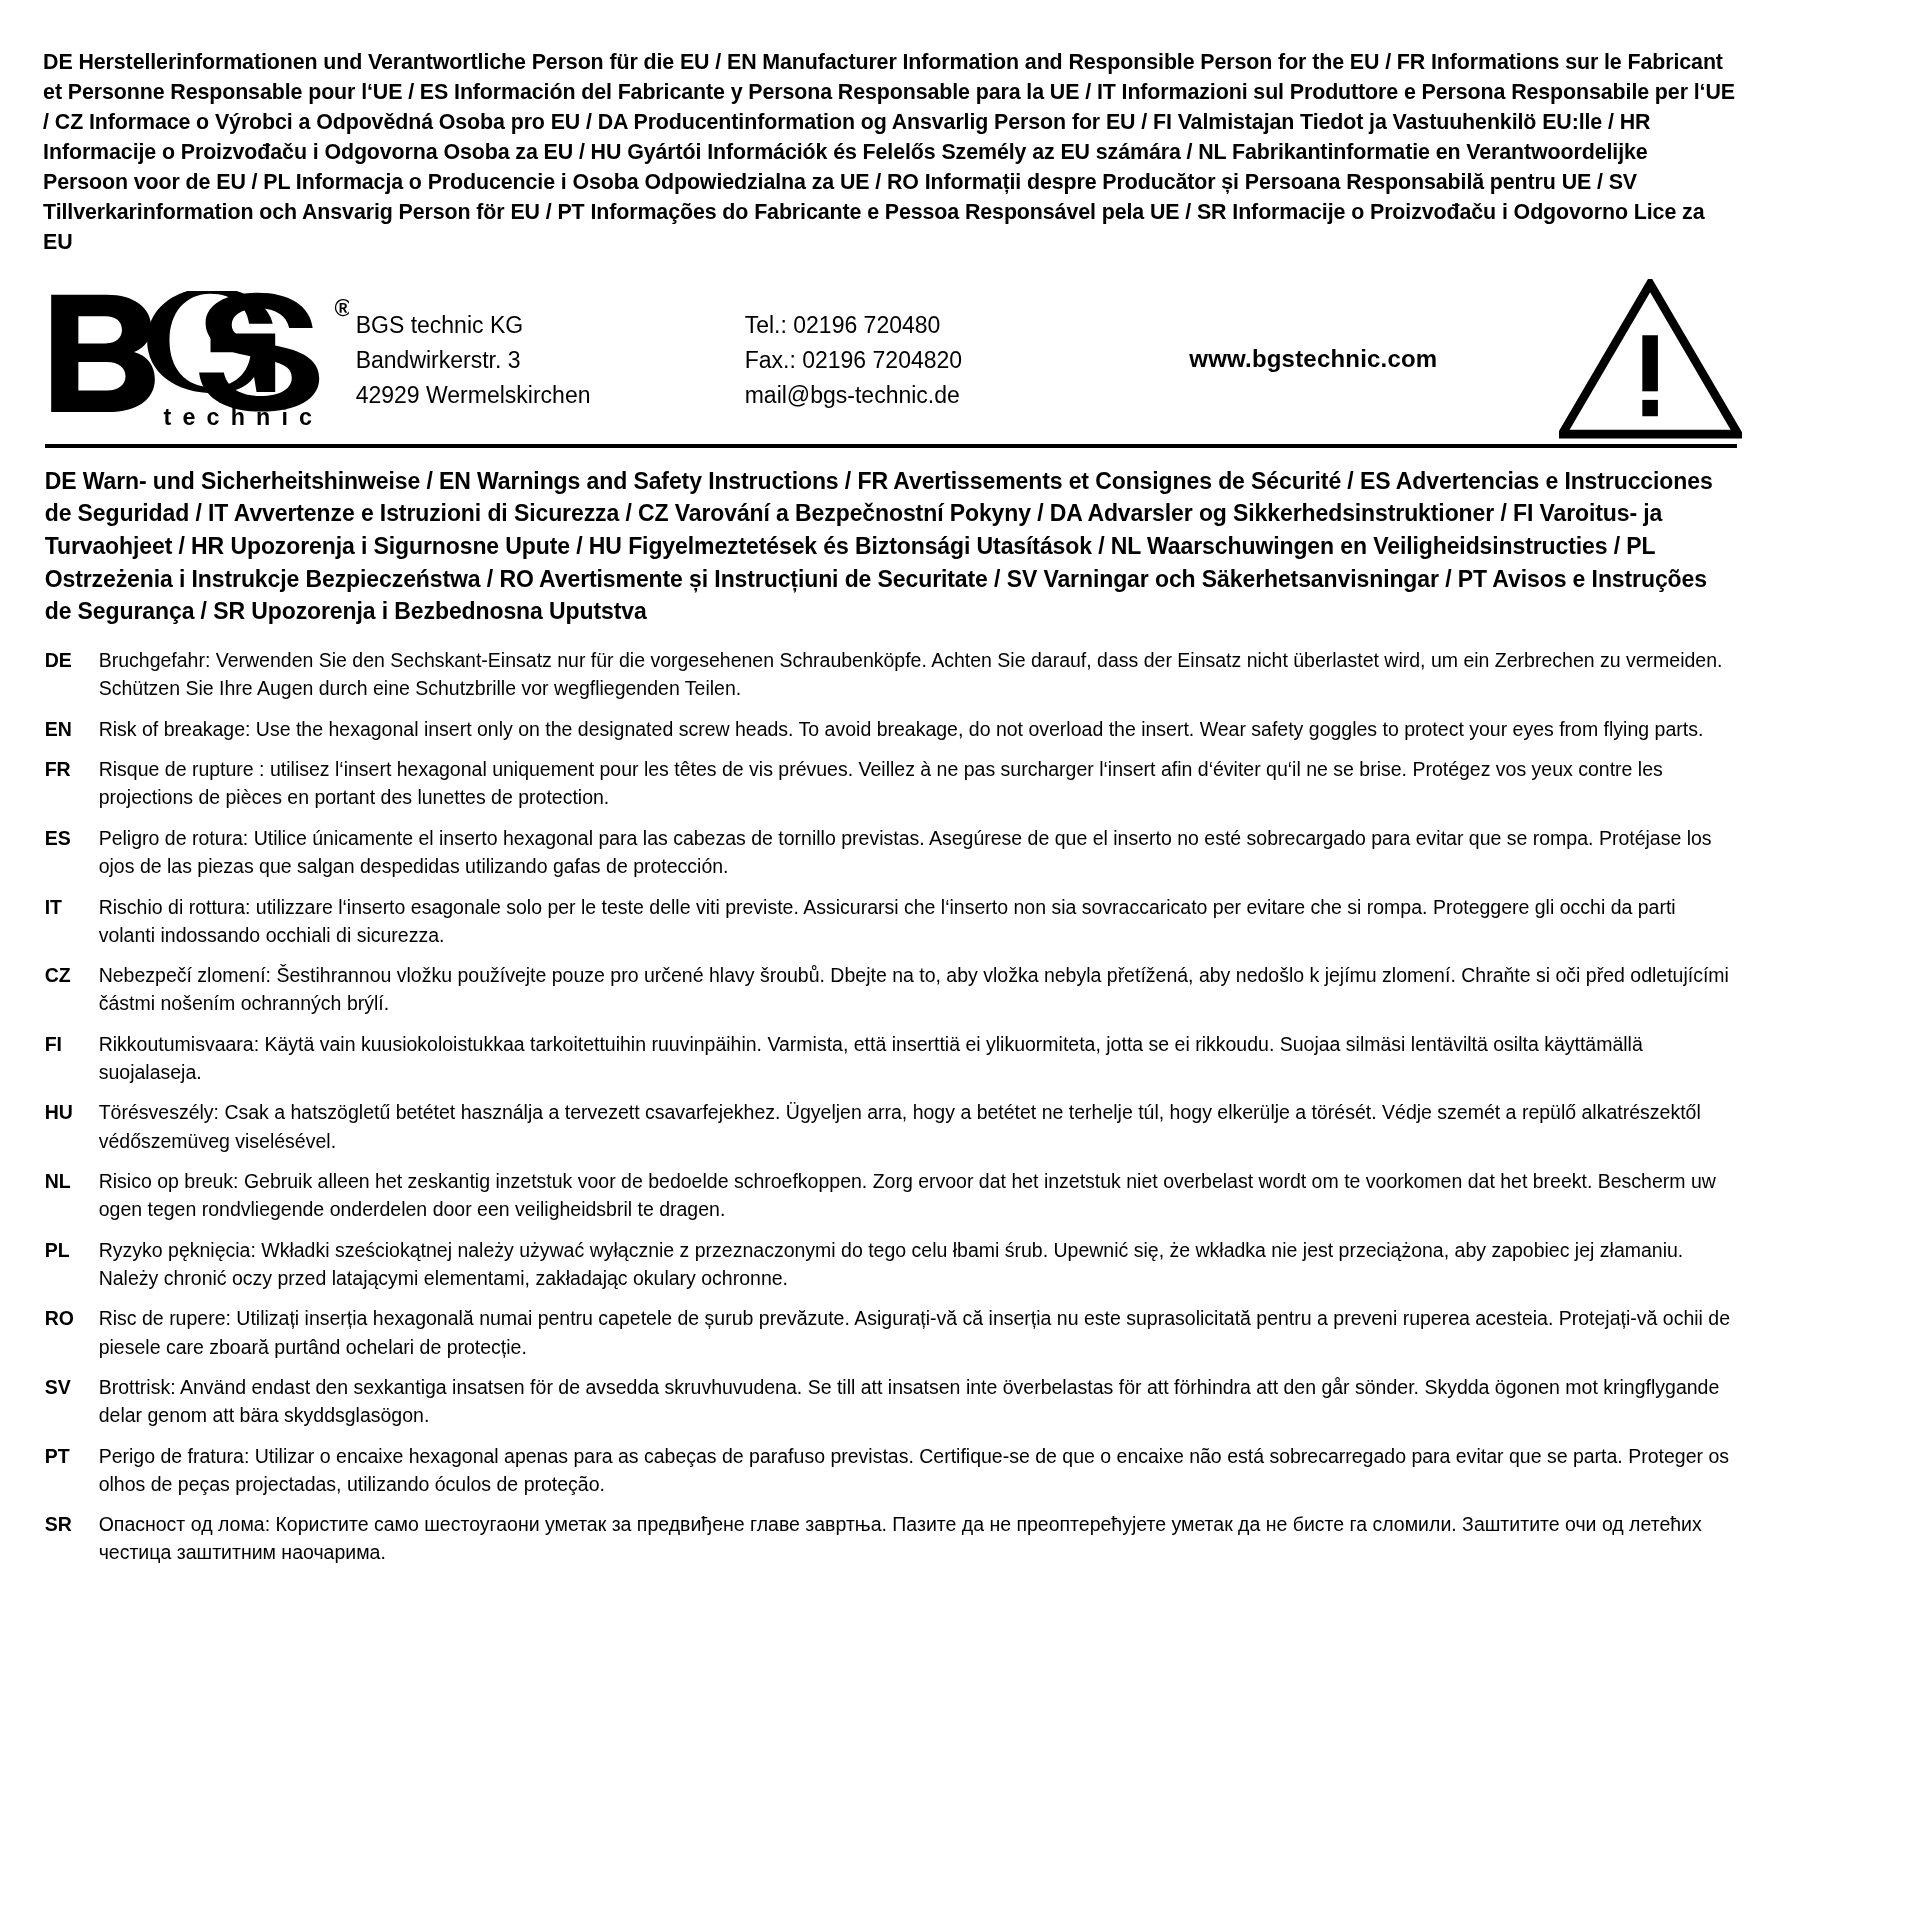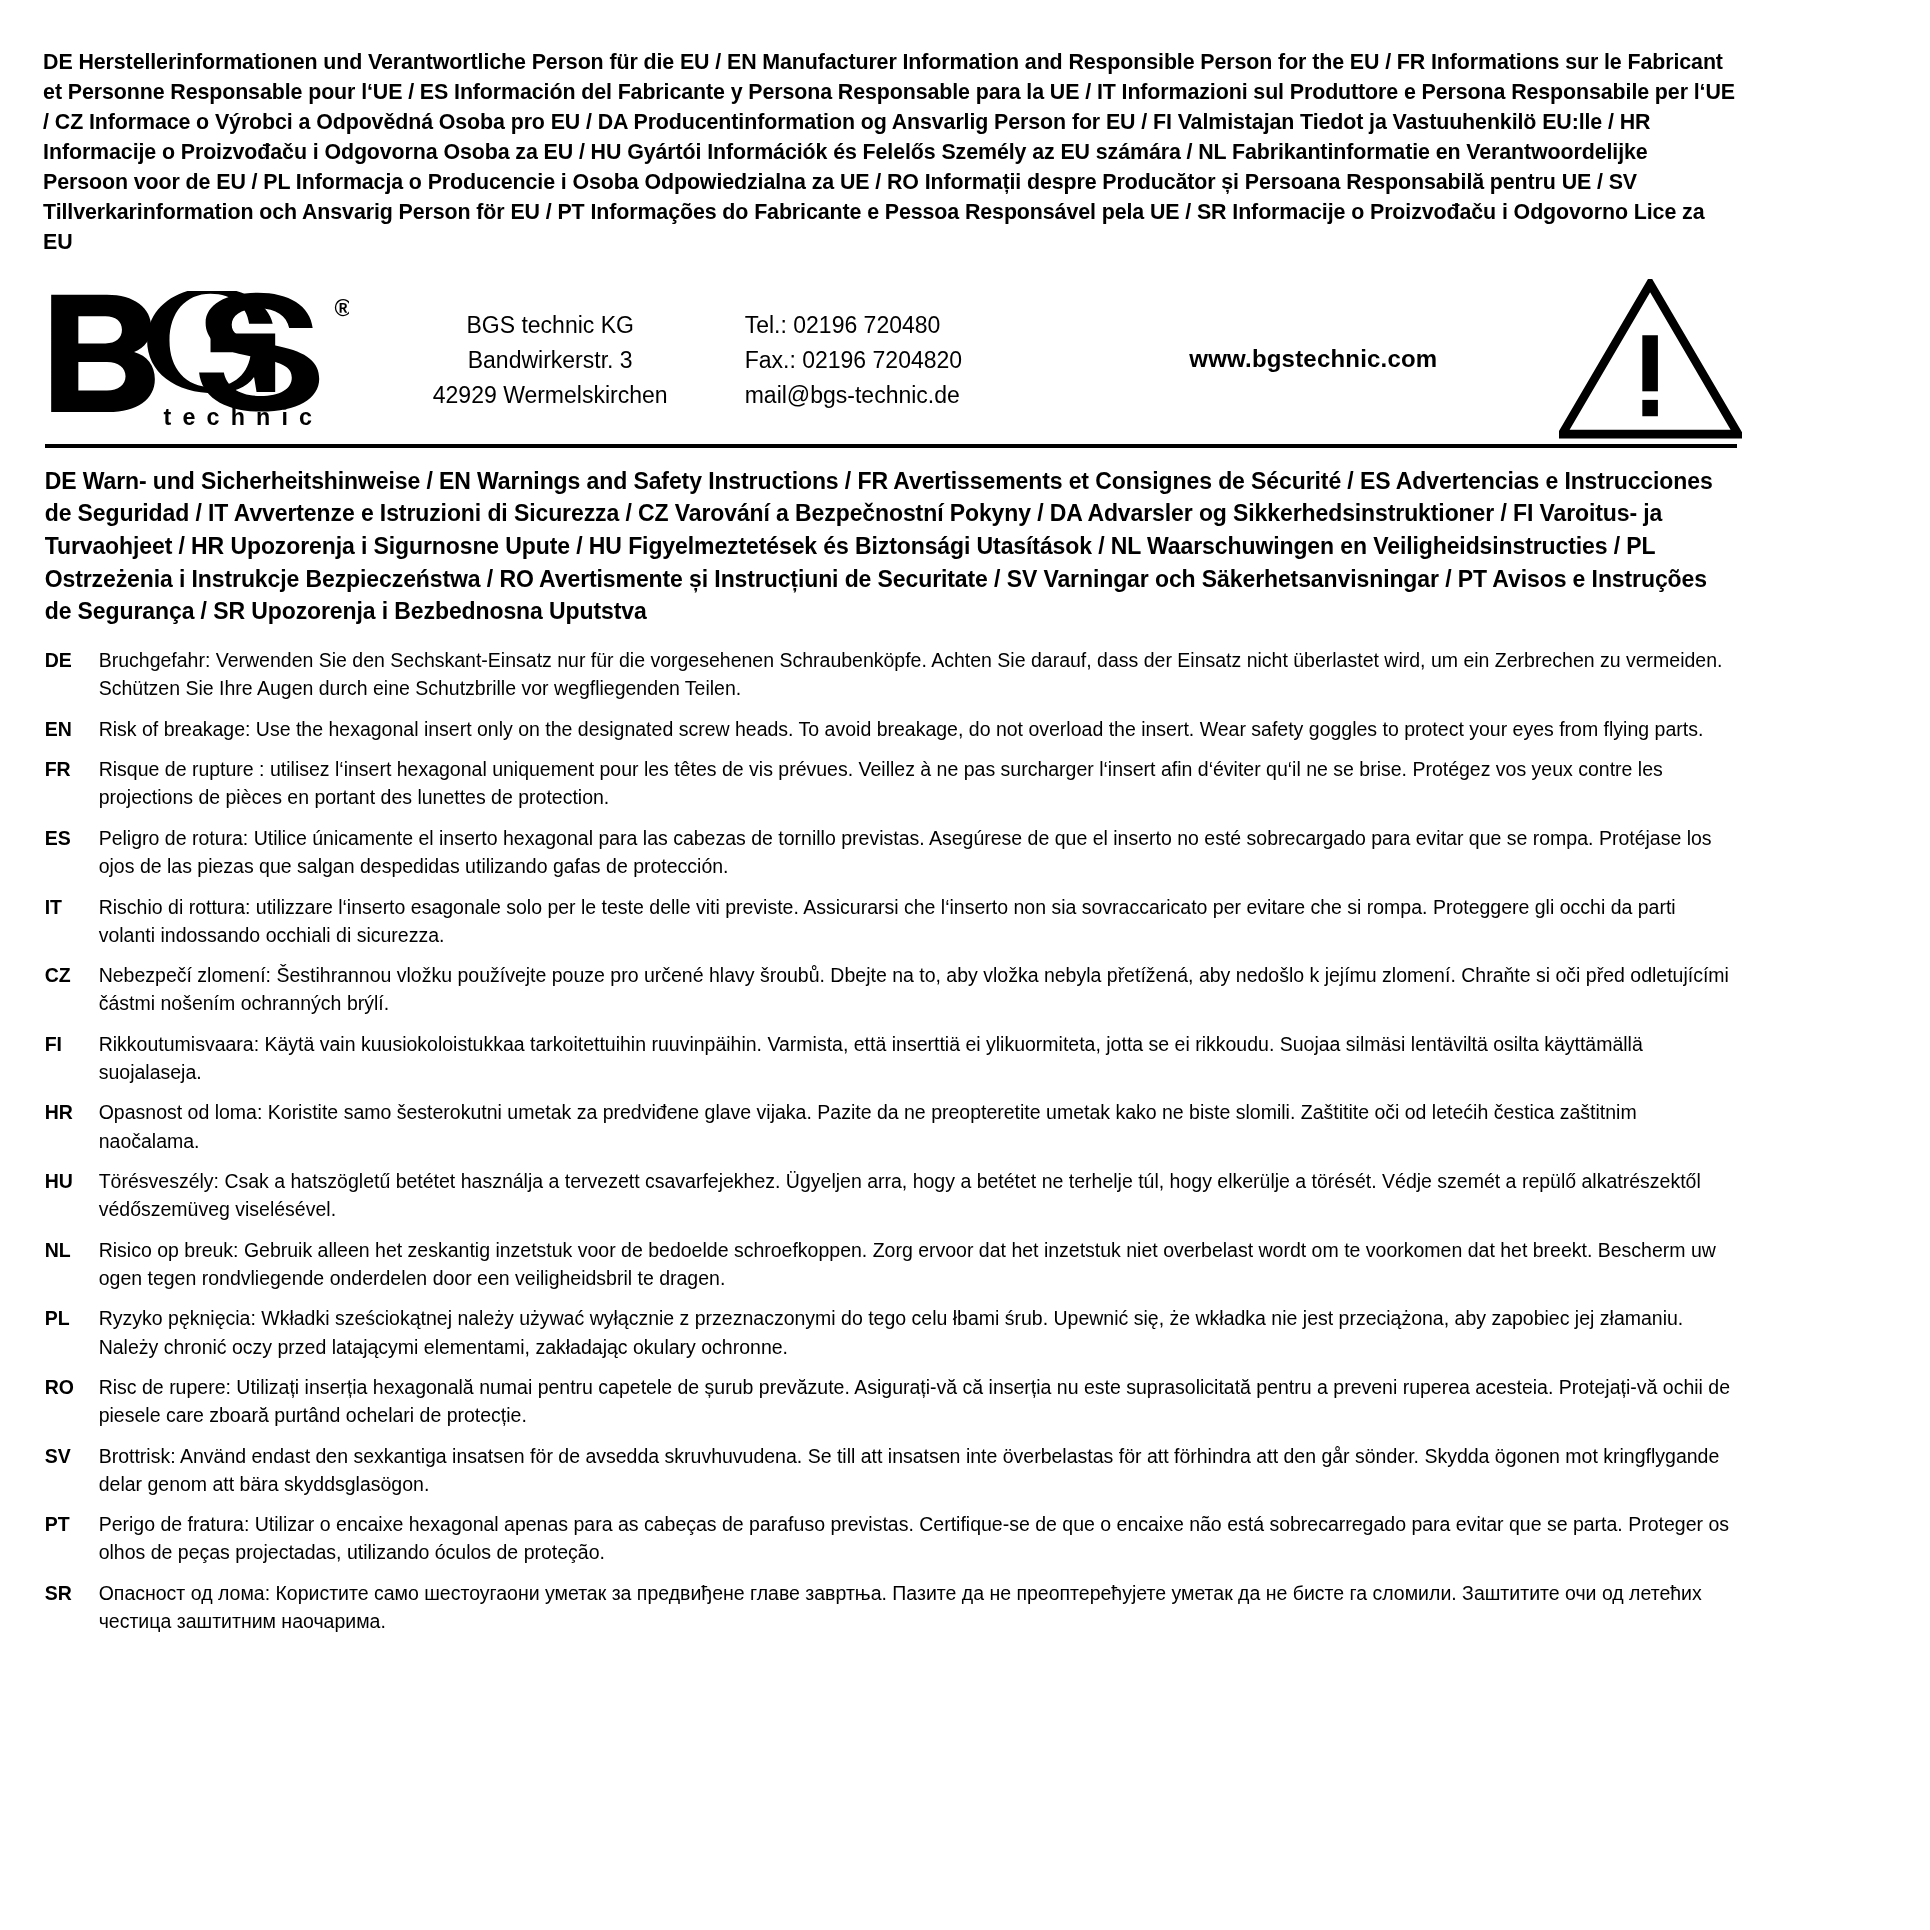--- a/index.html
+++ b/index.html
@@ -45,21 +45,20 @@
     flex: 0 0 311px;
     position: relative;
   }
   .logo svg { display: block; }
 
   .addr {
     flex: 0 0 389px;
     font-size: 23px;
     line-height: 1.52;
     padding-top: 3.1px;
-    text-align: center;
   }
   .contact {
     flex: 0 0 366px;
     font-size: 23px;
     line-height: 1.52;
     padding-top: 3.1px;
   }
   .web {
     flex: 1 1 auto;
     font-size: 24px;
@@ -192,24 +191,20 @@
     </div>
     <div class="lang-row">
       <div class="lang-code">CZ</div>
       <div class="lang-text">Nebezpečí zlomení: Šestihrannou vložku používejte pouze pro určené hlavy šroubů. Dbejte na to, aby vložka nebyla přetížená, aby nedošlo k jejímu zlomení. Chraňte si oči před odletujícími částmi nošením ochranných brýlí.</div>
     </div>
     <div class="lang-row">
       <div class="lang-code">FI</div>
       <div class="lang-text">Rikkoutumisvaara: Käytä vain kuusiokoloistukkaa tarkoitettuihin ruuvinpäihin. Varmista, että inserttiä ei ylikuormiteta, jotta se ei rikkoudu. Suojaa silmäsi lentäviltä osilta käyttämällä suojalaseja.</div>
     </div>
     <div class="lang-row">
-      <div class="lang-code">HR</div>
-      <div class="lang-text">Opasnost od loma: Koristite samo šesterokutni umetak za predviđene glave vijaka. Pazite da ne preopteretite umetak kako ne biste slomili. Zaštitite oči od letećih čestica zaštitnim naočalama.</div>
-    </div>
-    <div class="lang-row">
       <div class="lang-code">HU</div>
       <div class="lang-text">Törésveszély: Csak a hatszögletű betétet használja a tervezett csavarfejekhez. Ügyeljen arra, hogy a betétet ne terhelje túl, hogy elkerülje a törését. Védje szemét a repülő alkatrészektől védőszemüveg viselésével.</div>
     </div>
     <div class="lang-row">
       <div class="lang-code">NL</div>
       <div class="lang-text">Risico op breuk: Gebruik alleen het zeskantig inzetstuk voor de bedoelde schroefkoppen. Zorg ervoor dat het inzetstuk niet overbelast wordt om te voorkomen dat het breekt. Bescherm uw ogen tegen rondvliegende onderdelen door een veiligheidsbril te dragen.</div>
     </div>
     <div class="lang-row">
       <div class="lang-code">PL</div>
       <div class="lang-text">Ryzyko pęknięcia: Wkładki sześciokątnej należy używać wyłącznie z przeznaczonymi do tego celu łbami śrub. Upewnić się, że wkładka nie jest przeciążona, aby zapobiec jej złamaniu. Należy chronić oczy przed latającymi elementami, zakładając okulary ochronne.</div>

